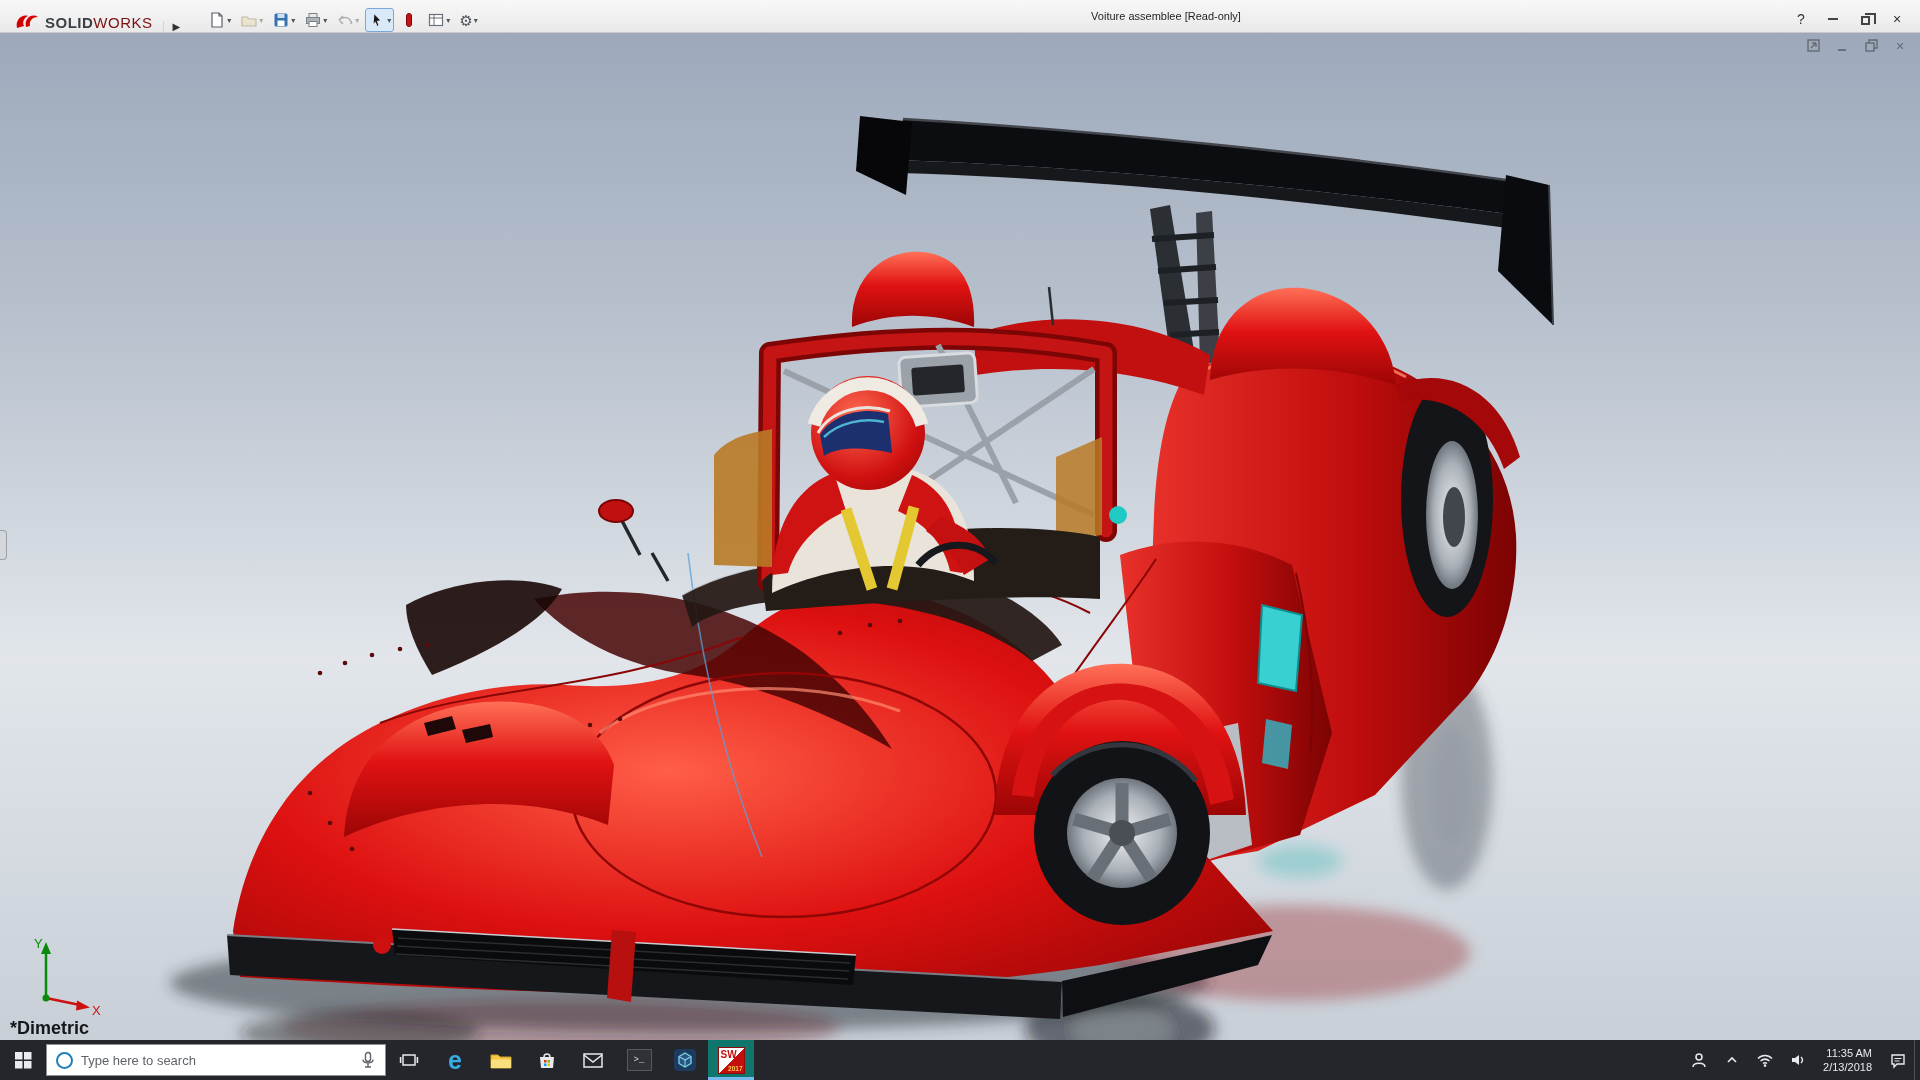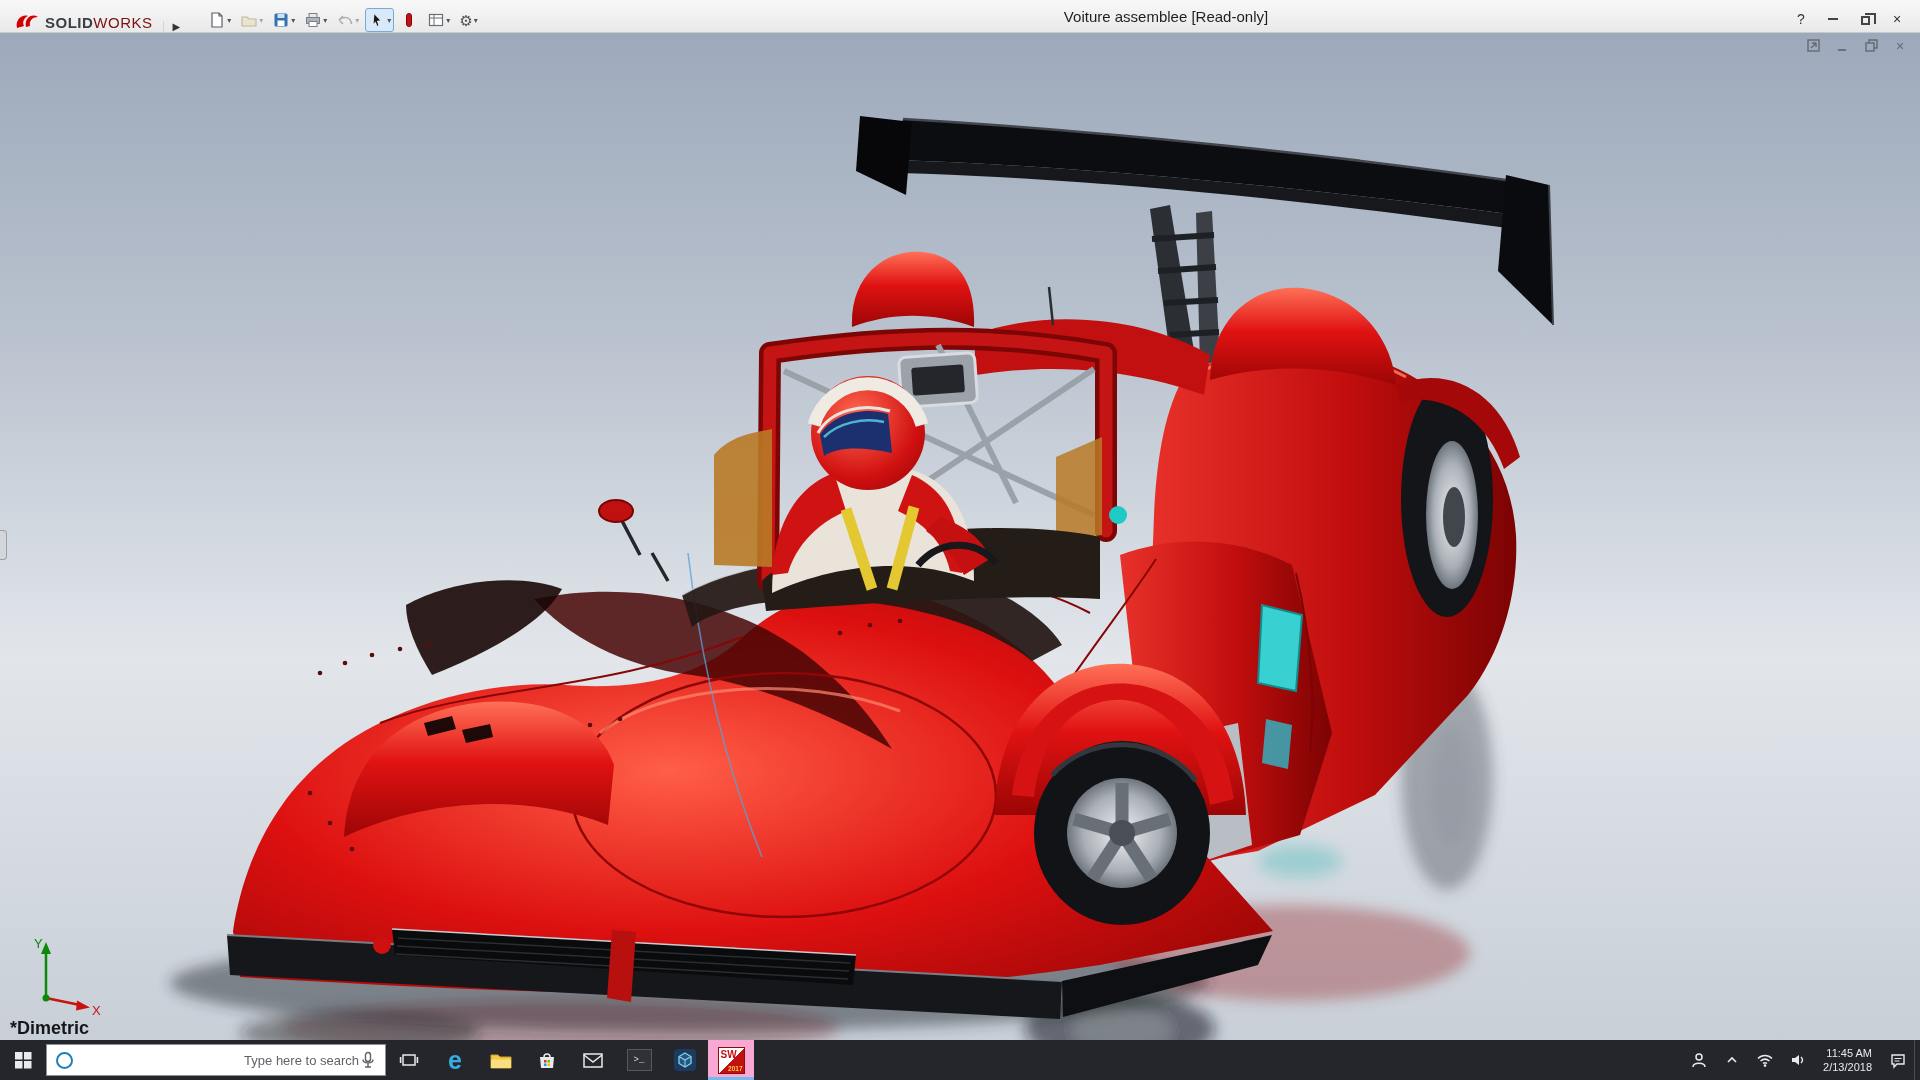--- a/index.html
+++ b/index.html
@@ -15,21 +15,21 @@
   .brand-solid { font-weight:700; }
   .brand-works { font-weight:400; color:#7a1010; }
   .menu-arrow { font-size:10px; color:#333; padding:0 9px; border-left:1px solid #d5d5d5; margin-left:4px; cursor:pointer; }
   .tb-group { display:flex; align-items:center; margin-left:16px; gap:3px; }
   .tb { display:flex; align-items:center; padding:3px; border-radius:3px; cursor:pointer; }
   .tb .caret { font-size:8px; color:#555; margin-left:1px; }
   .tb.disabled { opacity:.45; }
   .tb.active { background:#d8e9f9; border:1px solid #7aa7d8; padding:2px; }
   .gear-glyph { font-size:15px; color:#4e545b; line-height:1; }
   .win-title { position:absolute; left:1166px; top:0; height:44px; line-height:33px;
-    transform:translateX(-50%); font-size:15px; color:#1f1f1f; white-space:nowrap; }
+    transform:translateX(-50%); font-size:11px; color:#1f1f1f; white-space:nowrap; }
   .win-controls { margin-left:auto; display:flex; align-items:center; gap:2px; }
   .wc { width:30px; height:26px; display:flex; align-items:center; justify-content:center;
     font-size:14px; color:#333; cursor:pointer; }
   .wc-min-shape { width:10px; border-bottom:2px solid #444; }
   .wc-restore-shape { width:9px; height:9px; border:2px solid #444; position:relative; margin-top:3px; }
   .wc-restore-shape::before { content:""; position:absolute; left:2px; top:-5px; width:9px; height:9px;
     border:2px solid #444; border-bottom:none; border-left:none; }
 
   
   .viewport { position:absolute; top:33px; bottom:40px; left:0; right:0; overflow:hidden; }
@@ -41,32 +41,32 @@
   .triad { position:absolute; left:8px; bottom:22px; }
   .view-label { position:absolute; left:10px; bottom:1px; font-size:18px; font-weight:600; color:#14161a; }
 
   
   .taskbar { position:absolute; bottom:0; left:0; right:0; height:40px; background:#24262c;
     display:flex; align-items:stretch; color:#e8eaed; z-index:6; }
   .tk-btn { width:46px; display:flex; align-items:center; justify-content:center; cursor:pointer; position:relative; }
   .search { width:340px; margin:4px 0; background:#fff; border:1px solid #8a8f96;
     display:flex; align-items:center; cursor:text; }
   .search input { border:none; outline:none; width:100%; font-size:13px; padding-left:8px;
-    color:#4c1d95; font-family:inherit; background:transparent;text-align:right; }
+    color:#4c1d95; font-family:inherit; background:transparent; }
   .search input::placeholder { color:#5f6368; }
   .cortana { width:17px; height:17px; border-radius:50%; border:2px solid #1f7fb8; margin-left:9px; flex:none; }
   .mic { margin-right:8px; flex:none; display:flex; }
   .edge-glyph { font-size:25px; font-weight:700; color:#35aee3; }
   .console-icon { width:25px; height:22px; background:#2f3136; border:1px solid #55585e; color:#d8dadd;
     font-family:"Liberation Mono", monospace; font-size:9px; display:flex; align-items:center; justify-content:center; }
   .sw-icon { width:27px; height:27px; position:relative; background:linear-gradient(135deg,#ffffff 52%,#c40f0f 52%);
     border:1px solid #8c0a0a; }
   .sw-letters { position:absolute; left:2px; top:1px; font-size:10px; font-weight:700; color:#c40f0f; }
   .sw-year { position:absolute; right:1px; bottom:1px; font-size:6.5px; font-weight:700; color:#ffd24a; }
-  .app-active { box-shadow:inset 0 -3px 0 #76b9ed; background:#f9a8d4; }
+  .app-active { box-shadow:inset 0 -3px 0 #76b9ed; background:#0f766e; }
   .tray { margin-left:auto; display:flex; align-items:stretch; }
   .tray .tk-btn { width:33px; }
   .clock { display:flex; flex-direction:column; justify-content:center; align-items:flex-end;
     font-size:11px; line-height:14px; padding:0 9px; cursor:pointer; }
   .show-desktop { width:6px; border-left:1px solid #4a4e55; cursor:pointer; }
 </style>
 </head>
 <body>
 
 <div class="screen">
@@ -488,21 +488,21 @@
           <circle cx="9" cy="13.6" r="1.3" fill="#e8eaed"></circle>
         </svg>
       </span>
       <span class="tk-btn">
         <svg width="18" height="18" viewBox="0 0 18 18">
           <path d="M3 7 L6 7 L10 4 L10 14 L6 11 L3 11 Z" fill="#e8eaed"></path>
           <path d="M12 6 C14 8 14 10 12 12" fill="none" stroke="#e8eaed" stroke-width="1.4"></path>
         </svg>
       </span>
       <span class="clock">
-        <span>11:45 AM</span>
+        <span>11:35 AM</span>
         <span>2/13/2018</span>
       </span>
       <span class="tk-btn">
         <svg width="18" height="18" viewBox="0 0 18 18">
           <path d="M3 4 L15 4 L15 13 L8 13 L5 16 L5 13 L3 13 Z" fill="none" stroke="#e8eaed" stroke-width="1.4"></path>
           <path d="M5.5 7.5 L12.5 7.5 M5.5 10 L10.5 10" stroke="#e8eaed" stroke-width="1.2"></path>
         </svg>
       </span>
       <span class="show-desktop"></span>
     </div>

